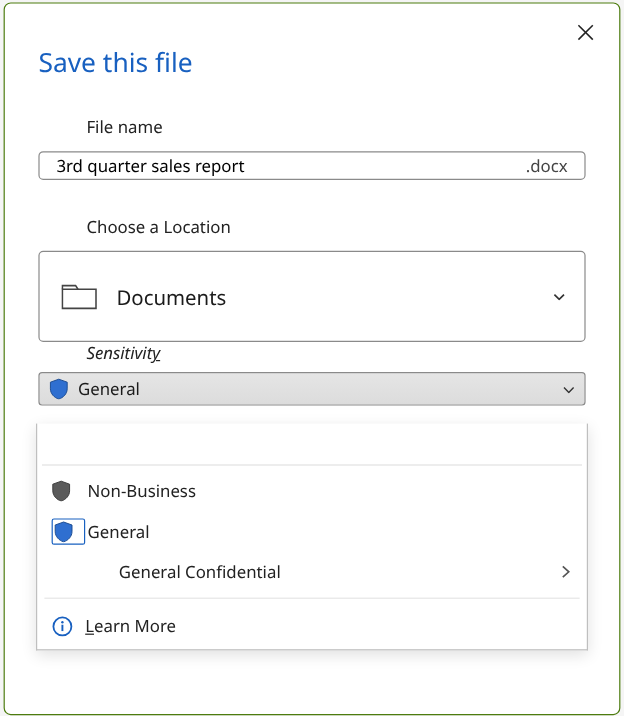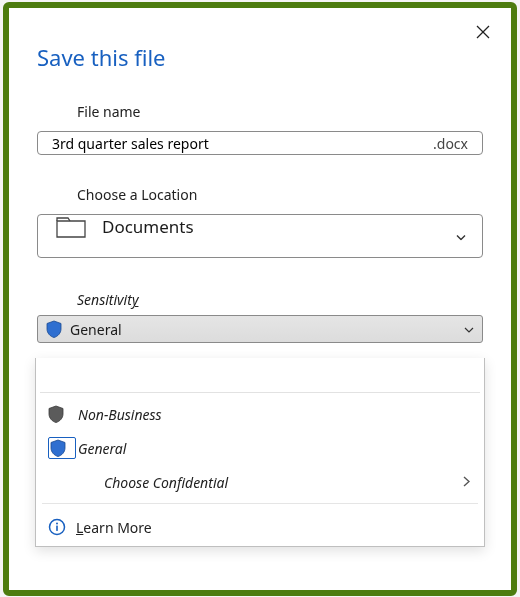--- a/index.html
+++ b/index.html
@@ -7,21 +7,21 @@
       font-family: "Segoe UI", system-ui, -apple-system, sans-serif;
       font-size: 14px;
       color: #1b1b1b;
       background: #f5f5f5;
       width: 520px;
       height: 597px;
       position: relative;
     }
     .dialog {
       background: #fff;
-      border: 6px solid #4d7c0f;
+      border: 1px solid #4d7c0f;
       border-radius: 6px;
       width: 514px;
       margin: 2px auto;
       padding: 10px 28px 0 28px;
       position: relative;
       height: 594px;
     }
     .close-btn {
       position: absolute;
       top: 10px;
@@ -69,26 +69,25 @@
       background: transparent;
     }
     .filename-ext {
       color: #444;
       font-size: 14px;
       margin-left: 8px;
     }
     .location-btn {
       border: 1px solid #8a8a8a;
       border-radius: 4px;
-      height: 44px;
-      display: flex;
-      align-items: flex-start;
+      height: 76px;
+      display: flex;
+      align-items: center;
       padding: 0 18px;
       cursor: pointer;
-      margin-bottom: 32px;
       position: relative;
       background: #fff;
     }
     .folder-icon-wrap {
       width: 30px;
       height: 24px;
       margin-right: 16px;
       display: inline-block;
     }
     .location-name {
@@ -153,21 +152,21 @@
       align-items: center;
       justify-content: flex-start;
       margin-right: 6px;
     }
     .dropdown-item.selected .icon-slot .sel-box {
       border: 1.5px solid #1860c0;
       padding: 1px;
       display: inline-flex;
       border-radius: 2px;
     }
-    .dropdown-item .item-label { font-size: 14px; color: #222; font-style: italic; }
+    .dropdown-item .item-label { font-size: 14px; color: #222; }
     .dropdown-item.indented .icon-slot { margin-left: 26px; }
     .submenu-arrow {
       position: absolute;
       right: 14px;
       top: 50%;
       transform: translateY(-50%);
       font-size: 13px;
       color: #555;
     }
     .dropdown-sep {
@@ -268,21 +267,21 @@
               </svg>
           </span>
         </span>
       </span>
       <span class="item-label">General</span>
     </div>
 
 
     <div class="dropdown-item indented">
       <span class="icon-slot"></span>
-      <span class="item-label">Choose Confidential</span>
+      <span class="item-label">General Confidential</span>
       <span class="submenu-arrow">
         <svg width="7" height="11" viewBox="0 0 7 11">
             <path d="M1 1 L6 5.5 L1 10" fill="none" stroke="#555" stroke-width="1.4"></path>
           </svg>
       </span>
     </div>
 
     <div class="dropdown-sep"></div>
 
     <div class="learn-more">

